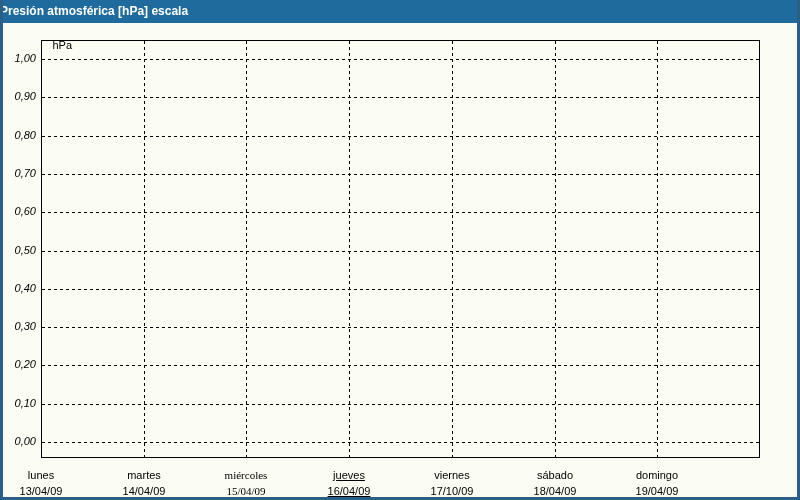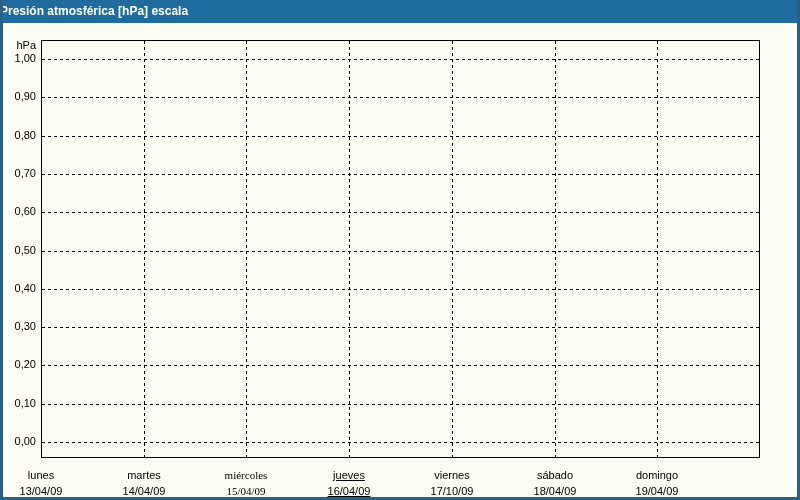--- a/index.html
+++ b/index.html
@@ -65,31 +65,33 @@
   .ylab{
     position:absolute;
     left:0;
     width:36px;
     height:13px;
     line-height:13px;
     text-align:right;
     font-size:11px;
     color:var(--label-text);
     white-space:nowrap;
+    font-style:italic;
   }
   .yunit{
     position:absolute;
     left:0;
     top:39px;
     width:36px;
     height:13px;
     line-height:13px;
     text-align:right;
     font-size:11px;
     color:var(--label-text);
+    padding-left:36px;
   }
   .xlab{
     position:absolute;
     top:467px;
     width:90px;
     text-align:center;
     font-size:11px;
     color:var(--label-text);
     white-space:nowrap;
   }

